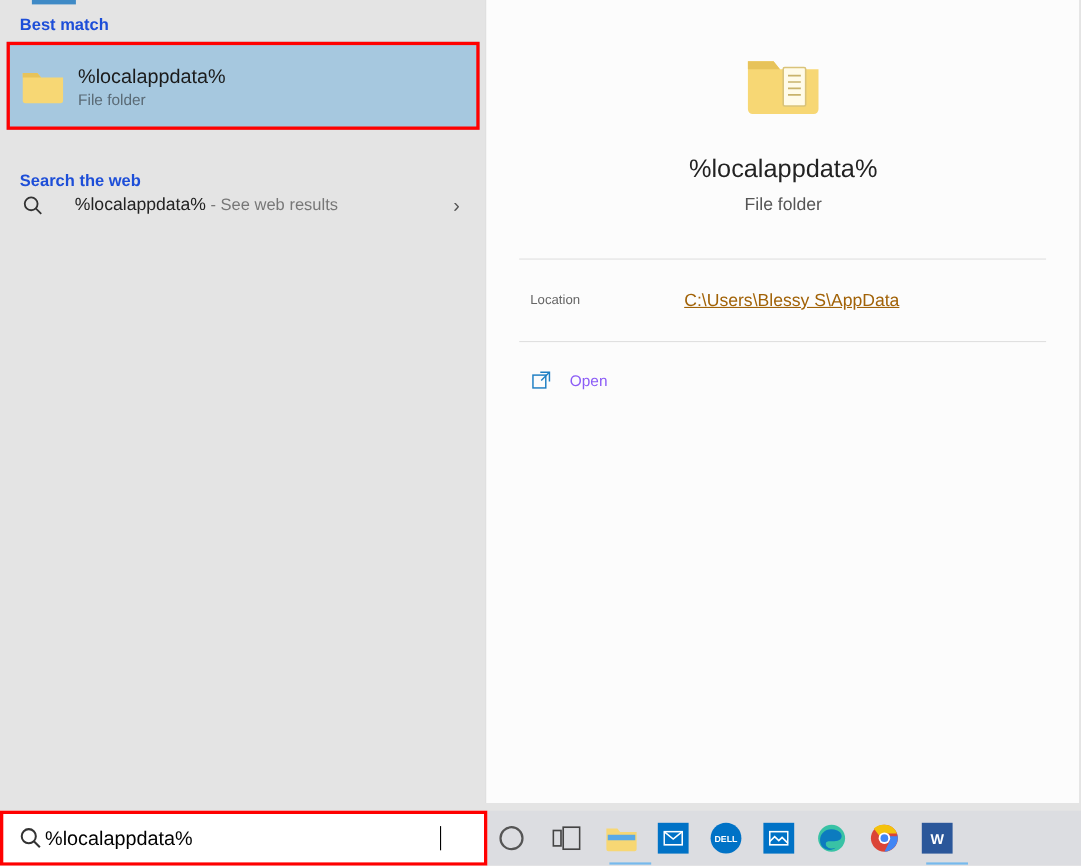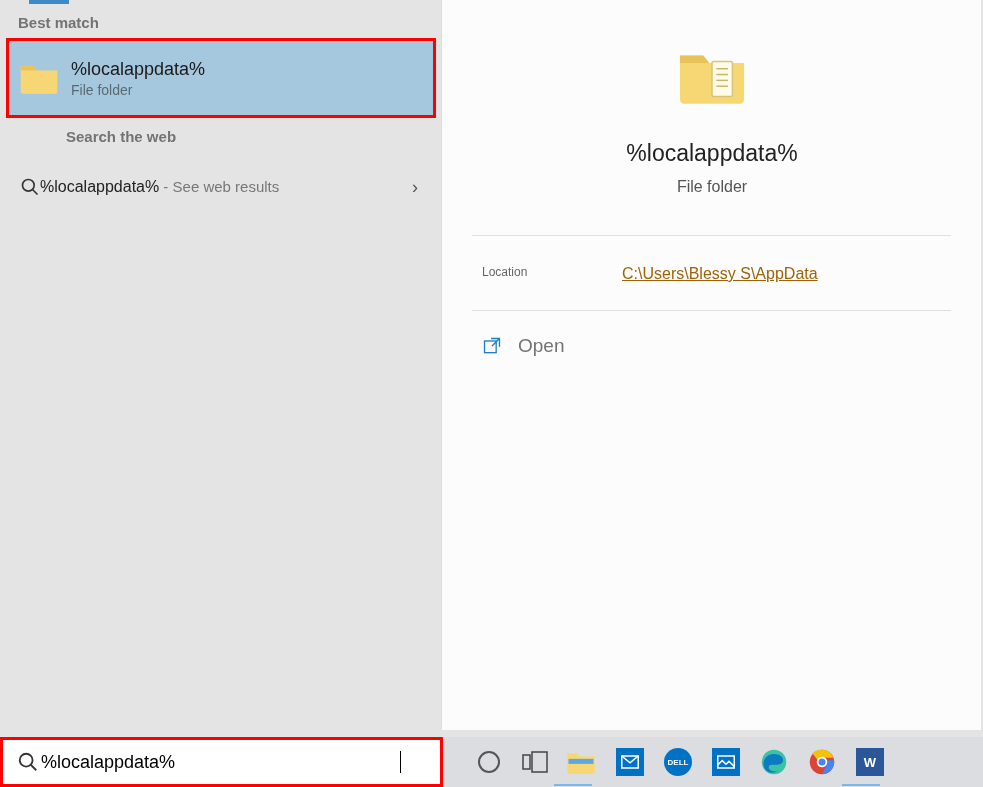--- a/index.html
+++ b/index.html
@@ -1,55 +1,55 @@
 <!DOCTYPE html>
 <html><head>
 <meta charset="utf-8">
 <style>
   * { box-sizing: border-box; font-family: "Segoe UI", Arial, sans-serif; }
   body { margin:0; width:983px; height:787px; background:#e4e4e4; position:relative; overflow:hidden; }
 
   .left-pane { position:absolute; left:0; top:0; width:441px; height:730px; background:#e4e4e4; }
   .tab-indicator { position:absolute; left:29px; top:0; width:40px; height:4px; background:#3f8ac6; }
 
-  .section-header { position:absolute; left:18px; font-size:15px; color:#737373; font-weight:600; }
+  .section-header { position:absolute; left:18px; font-size:15px; color:#1d4ed8; font-weight:600; }
   .header-bestmatch { top:14px; }
-  .header-web { top:128px;margin-left:48px; }
+  .header-web { top:156px; }
 
   .best-match-item { position:absolute; left:6px; top:38px; width:430px; height:80px; background:#a6c8df; border:3px solid red; display:flex; align-items:center; padding-left:10px; cursor:pointer; }
   .best-match-item .folder-icon { width:40px; height:36px; margin-right:12px; }
   .best-match-item .title { font-size:18px; color:#1a1a1a; }
   .best-match-item .subtitle { font-size:14px; color:#5a6a75; margin-top:2px; }
 
   .web-result-item { position:absolute; left:6px; top:165px; width:430px; height:44px; display:flex; align-items:center; padding-left:14px; cursor:pointer; }
-  .web-result-item .text { font-size:16px; color:#222; margin-left:0; }
+  .web-result-item .text { font-size:16px; color:#222; margin-left:28px; }
   .web-result-item .text .hint { color:#777; font-size:15px; }
   .chevron { position:absolute; right:18px; font-size:18px; color:#555; }
 
   .right-pane { position:absolute; left:441px; top:0; width:540px; height:730px; background:#fcfcfc; border-left:1px solid #ddd; }
   .big-folder { position:absolute; left:235px; top:45px; width:70px; height:62px; }
   .big-title { position:absolute; left:0; width:540px; text-align:center; top:140px; font-size:23px; color:#222; font-weight:400; }
   .big-sub   { position:absolute; left:0; width:540px; text-align:center; top:178px; font-size:16px; color:#555; }
 
   .divider1 { position:absolute; left:30px; right:30px; top:235px; height:1px; background:#e0e0e0; }
   .loc-label { position:absolute; left:40px; top:265px; font-size:12px; color:#666; }
   .loc-path  { position:absolute; left:180px; top:265px; font-size:16px; color:#a16207; text-decoration:underline; cursor:pointer; }
   .divider2 { position:absolute; left:30px; right:30px; top:310px; height:1px; background:#e0e0e0; }
 
-  .action { position:absolute; left:40px; width:480px; height:40px; display:flex; align-items:center; font-size:19px; color:#737373; cursor:pointer; }
+  .action { position:absolute; left:40px; width:480px; height:40px; display:flex; align-items:center; font-size:14px; color:#8b5cf6; cursor:pointer; }
   .action svg { margin-right:16px; }
   .action1{ top:326px; } .action2{ top:366px; } .action3{ top:406px; }
 
   .taskbar { position:absolute; left:0; bottom:0; width:983px; height:50px; background:#dcdde1; display:flex; align-items:center; }
   .searchbox { position:absolute; left:0; bottom:0; width:443px; height:50px; background:#ffffff; border:3px solid red; display:flex; align-items:center; padding-left:14px; }
   .searchbox input { border:none; outline:none; font-size:18px; width:360px; background:transparent; }
   .caret { display:inline-block; width:1px; height:22px; background:#000; margin-left:1px; }
 
   .task-icons { position:absolute; left:454px; bottom:0; height:50px; display:flex; align-items:center; gap:2px; }
-  .task-icons .titem { width:46px; height:48px; display:flex; align-items:center; justify-content:flex-end; cursor:pointer; position:relative; }
+  .task-icons .titem { width:46px; height:48px; display:flex; align-items:center; justify-content:flex-start; cursor:pointer; position:relative; }
   .task-icons .titem.active::after { content:""; position:absolute; left:4px; right:4px; bottom:0; height:2px; background:#76b9ed; }
 
   .cortana-ring { width:22px; height:22px; border:2px solid #555; border-radius:50%; }
   .explorer-ico { width:30px; height:26px; }
   .tile { width:28px; height:28px; display:flex; align-items:center; justify-content:center; color:#fff; font-size:13px; font-weight:600; }
   .mail-tile { background:#0072c6; } .dell-tile { background:#0072c6; border-radius:50%; } .img-tile { background:#0072c6; }
   .word-tile { background:#2b579a; }
   .edge-ico, .chrome-ico { width:28px; height:28px; }
 </style>
 </head>

